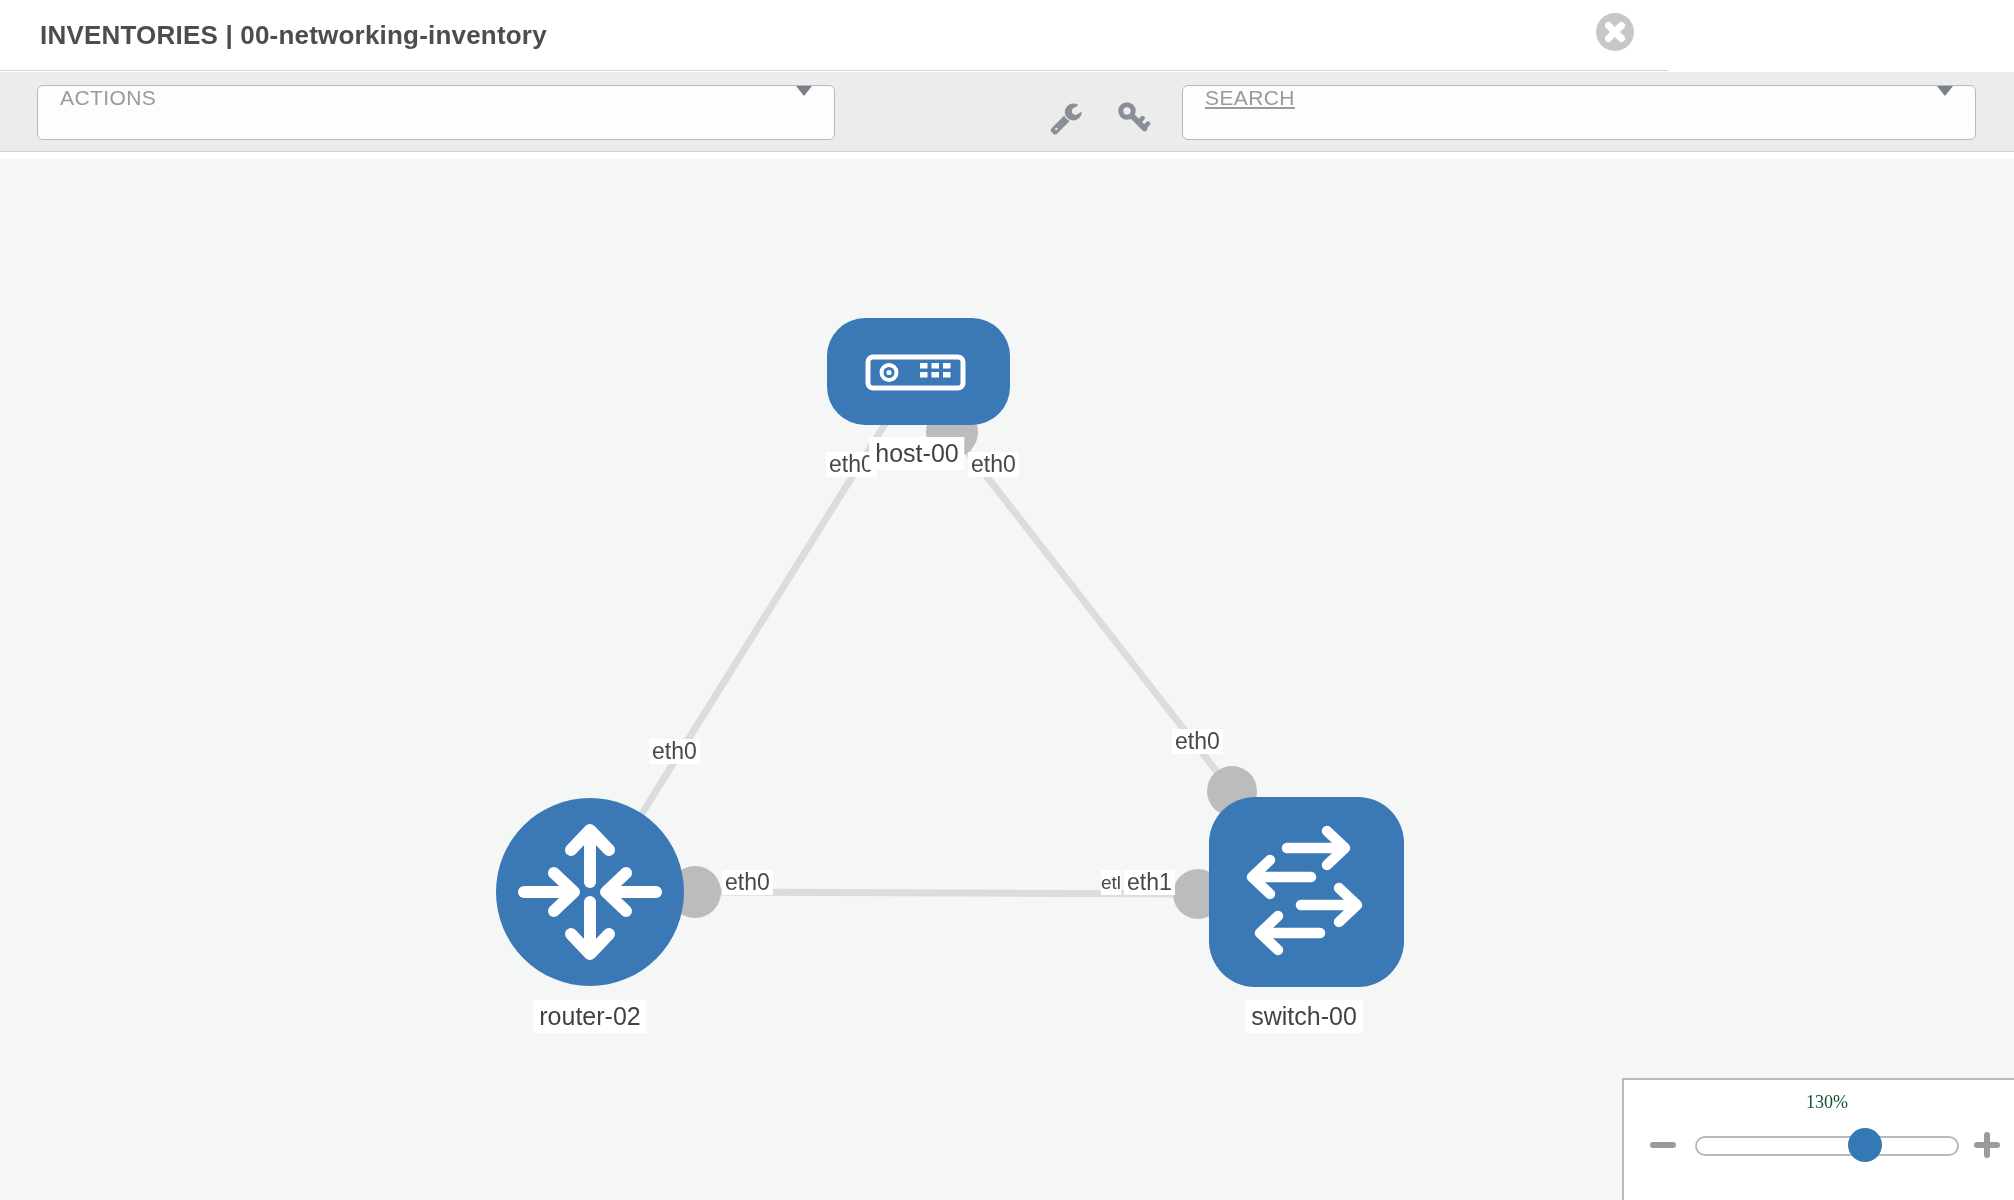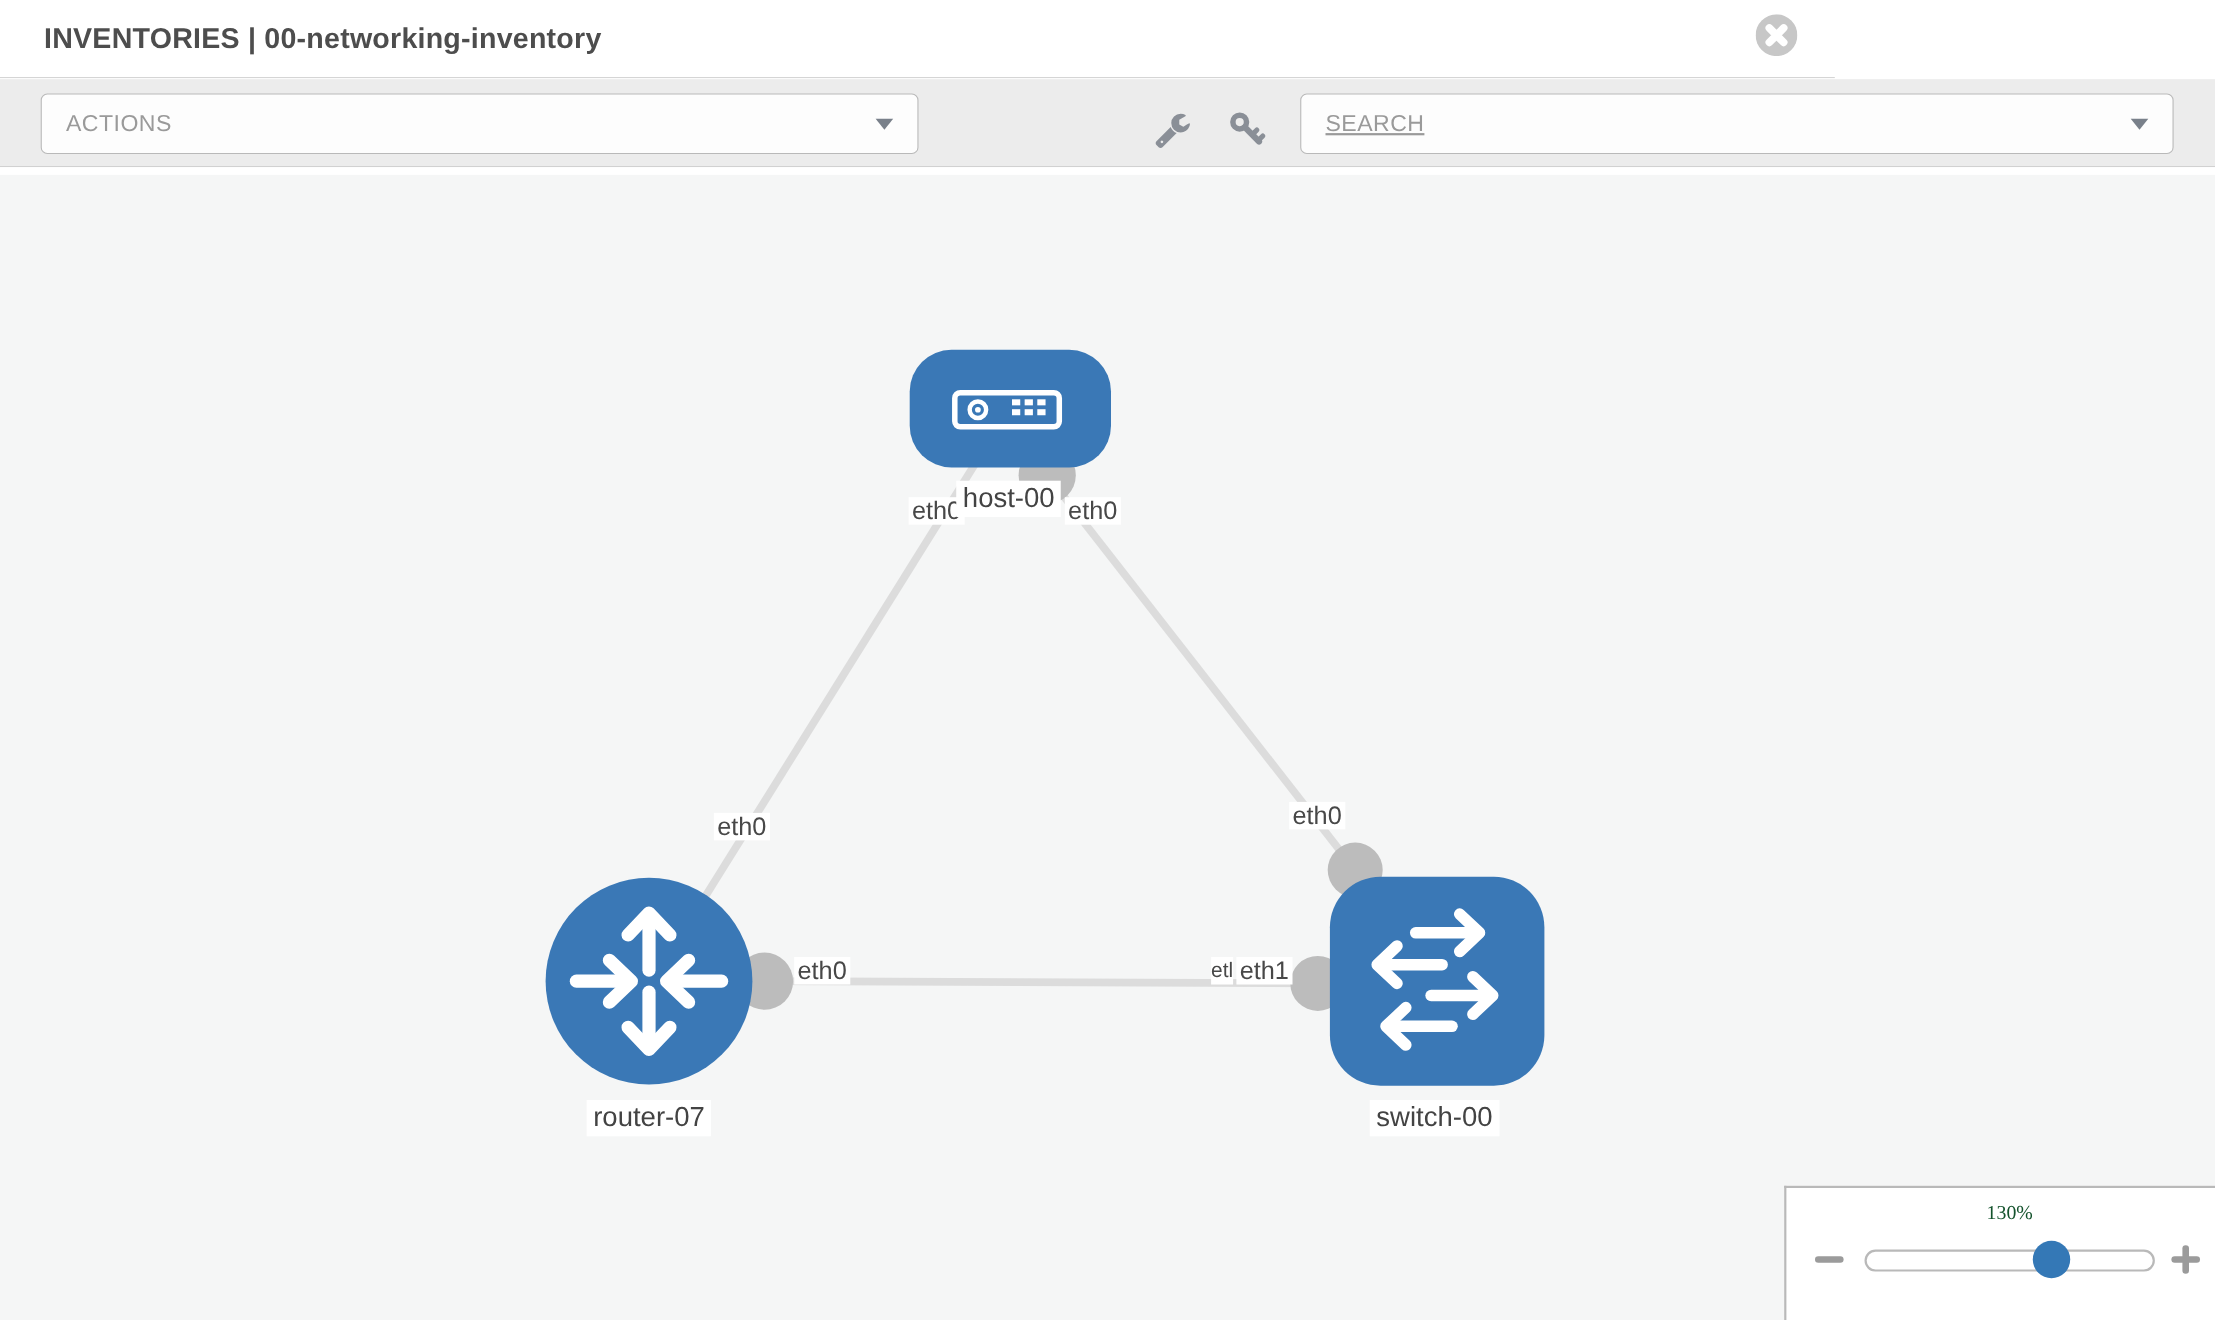--- a/index.html
+++ b/index.html
@@ -11,21 +11,21 @@
   .panel-header { position:absolute; top:0; left:0; width:1668px; height:71px;
                   background:#ffffff; border-bottom:1px solid #d5d5d5; }
   .page-title { position:absolute; left:40px; top:50%; transform:translateY(-50%);
                 font-size:26px; font-weight:bold; color:#4d4d4d; letter-spacing:.2px; white-space:nowrap; }
   .close-btn { position:absolute; right:34px; top:13px; width:38px; height:38px; cursor:pointer; }
 
   
   .toolbar { position:absolute; top:72px; left:0; width:2014px; height:80px;
              background:#ececec; border-bottom:1px solid #cfcfcf; }
   .select-box { position:absolute; top:13px; height:55px; background:#fdfdfd;
-                border:1px solid #b9b9b9; border-radius:6px; display:flex; align-items:center;
+                border:1px solid #b9b9b9; border-radius:6px; display:flex; 
                 padding:0 22px; color:#9a9a9a; font-size:21px; letter-spacing:.4px; cursor:pointer; }
   .select-box .caret { margin-left:auto; width:0; height:0;
                        border-left:8px solid transparent; border-right:8px solid transparent;
                        border-top:10px solid #79808a; }
   .actions-box { left:37px; width:798px; }
   .search-box { left:1182px; width:794px;text-decoration:underline; }
   .tool-btn { position:absolute; top:29px; width:34px; height:34px; cursor:pointer; }
   .tool-btn.wrench { left:1049px; }
   .tool-btn.key { left:1117px; }
 
@@ -162,21 +162,21 @@
 
     <span class="iface-label" style="left:826px; top:300px;">eth0</span>
     <span class="iface-label" style="left:968px; top:300px;">eth0</span>
     <span class="iface-label" style="left:649px; top:587px;">eth0</span>
     <span class="iface-label" style="left:1172px; top:577px;">eth0</span>
     <span class="iface-label" style="left:722px; top:718px;">eth0</span>
     <span class="frag-label" style="left:1101px; top:718px;">etl</span>
     <span class="iface-label" style="left:1124px; top:718px;">eth1</span>
 
     <span class="node-label" style="left:917px; top:285px;">host-00</span>
-    <span class="node-label" style="left:590px; top:848px;">router-07</span>
+    <span class="node-label" style="left:590px; top:848px;">router-02</span>
     <span class="node-label" style="left:1304px; top:848px;">switch-00</span>
 
     <div class="zoom-panel">
       <div class="zoom-level">130%</div>
       <div class="zoom-out-bar">
         <span></span>
       </div>
       <div class="zoom-track"></div>
       <div class="zoom-thumb"></div>
       <div class="zoom-in-wrap">

